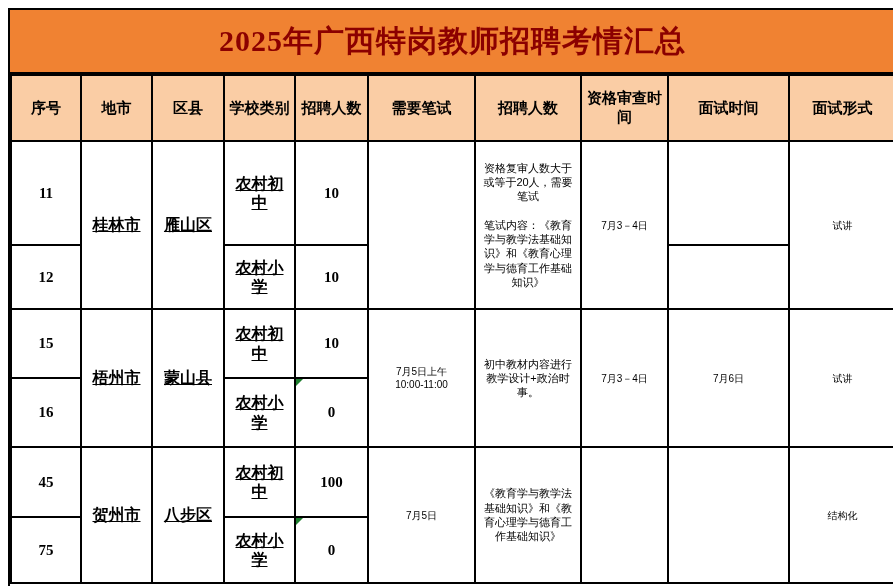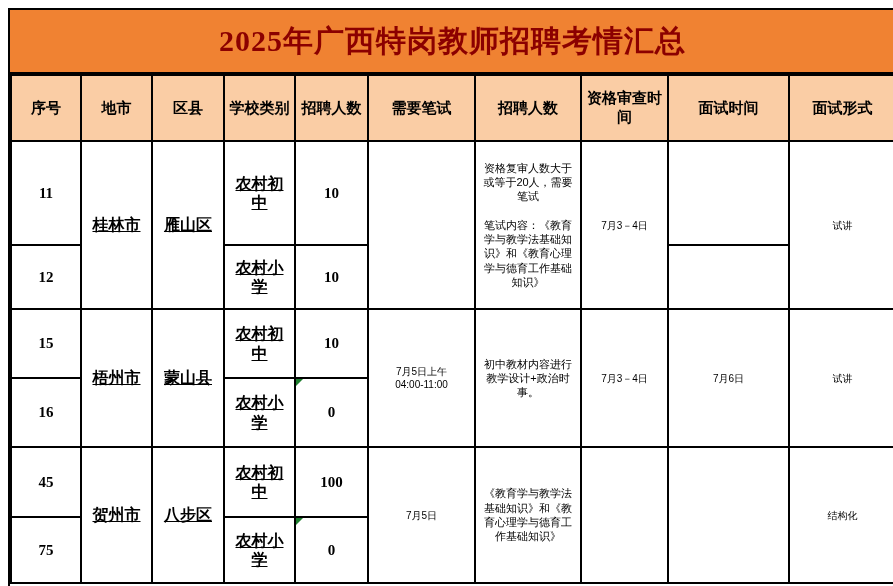--- a/index.html
+++ b/index.html
@@ -152,21 +152,21 @@
           <td class="cell-small"></td>
         </tr>
 
         <tr class="r3">
           <td class="cell-num">15</td>
           <td class="cell-big" rowspan="2">梧州市</td>
           <td class="cell-big" rowspan="2">蒙山县</td>
           <td class="cell-big">农村初中</td>
           <td class="cell-num">10</td>
           <td class="cell-small" rowspan="2">7月5日上午
-04:00-11:00</td>
+10:00-11:00</td>
           <td class="cell-content" rowspan="2">初中教材内容进行教学设计+政治时事。</td>
           <td class="cell-small" rowspan="2">7月3－4日</td>
           <td class="cell-small" rowspan="2">7月6日</td>
           <td class="cell-small" rowspan="2">试讲</td>
         </tr>
         <tr class="r4">
           <td class="cell-num">16</td>
           <td class="cell-big">农村小学</td>
           <td class="cell-num flag-cell">
             <span class="flag-triangle"></span>

